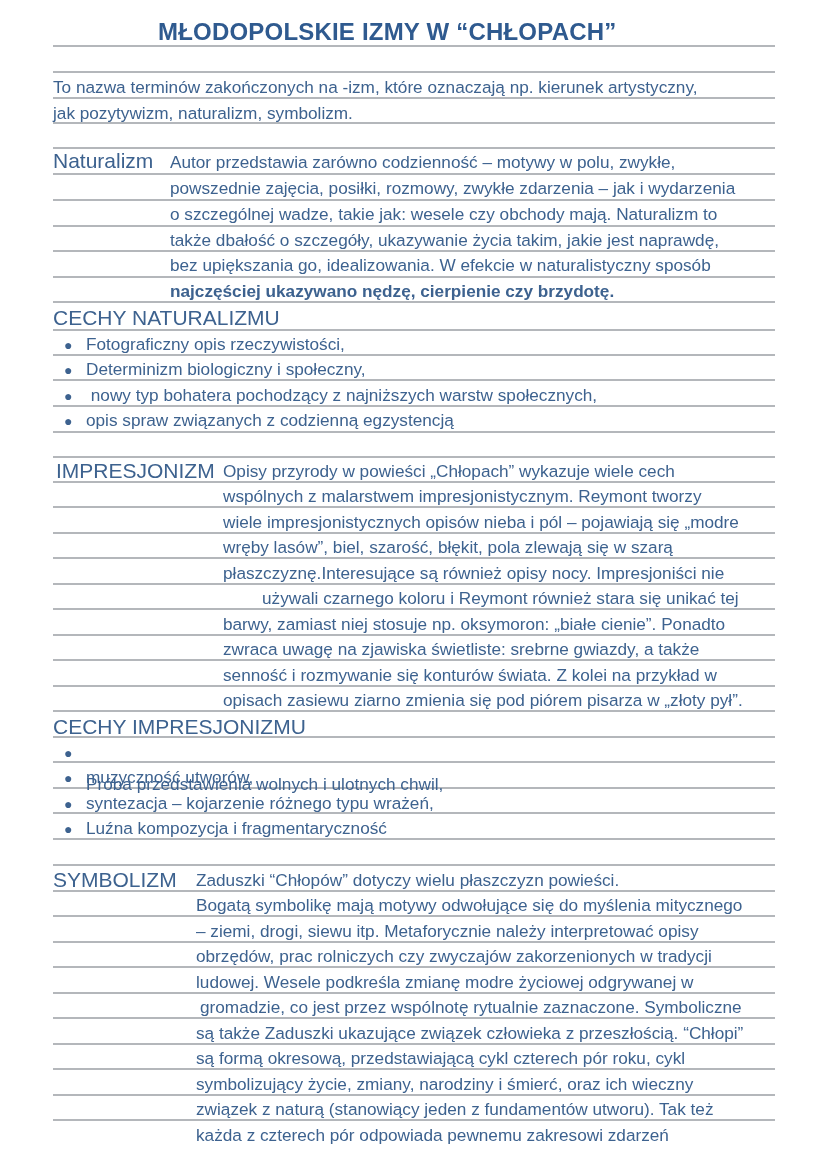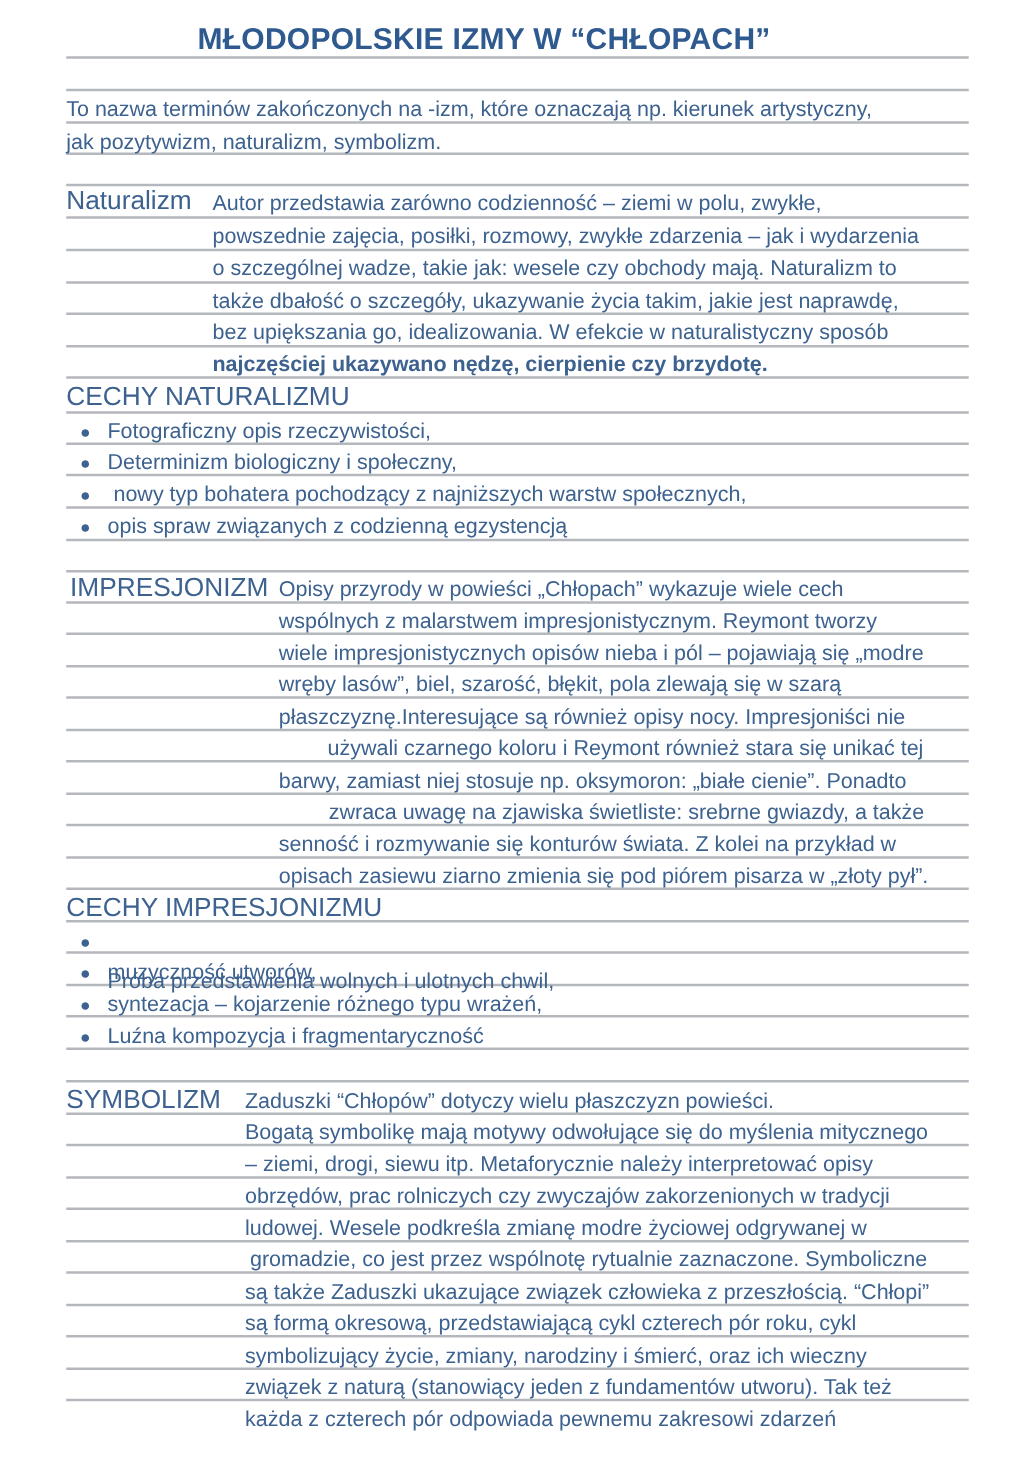--- a/index.html
+++ b/index.html
@@ -65,21 +65,21 @@
 
   <div class="title">MŁODOPOLSKIE IZMY W “CHŁOPACH”</div>
 
   <div>
     <div class="line" style="left:53px; top:76px;">To nazwa terminów zakończonych na -izm, które oznaczają np. kierunek artystyczny,</div>
     <div class="line" style="left:53px; top:102px;">jak pozytywizm, naturalizm, symbolizm.</div>
   </div>
 
   <div>
     <div class="label" style="left:53px; top:150px;">Naturalizm</div>
-    <div class="line" style="left:170px; top:151px;">Autor przedstawia zarówno codzienność – ziemi w polu, zwykłe,</div>
+    <div class="line" style="left:170px; top:151px;">Autor przedstawia zarówno codzienność – motywy w polu, zwykłe,</div>
     <div class="line" style="left:170px; top:177px;">powszednie zajęcia, posiłki, rozmowy, zwykłe zdarzenia – jak i wydarzenia</div>
     <div class="line" style="left:170px; top:203px;">o szczególnej wadze, takie jak: wesele czy obchody mają. Naturalizm to</div>
     <div class="line" style="left:170px; top:229px;">także dbałość o szczegóły, ukazywanie życia takim, jakie jest naprawdę,</div>
     <div class="line" style="left:170px; top:254px;">bez upiększania go, idealizowania. W efekcie w naturalistyczny sposób</div>
     <div class="line" style="left:170px; top:280px;font-weight:bold;">najczęściej ukazywano nędzę, cierpienie czy brzydotę.</div>
   </div>
 
   <div>
     <div class="label" style="left:53px; top:307px;">CECHY NATURALIZMU</div>
     <div>
@@ -96,21 +96,21 @@
 
   <div>
     <div class="label" style="left:56px; top:460px;">IMPRESJONIZM</div>
     <div class="line" style="left:223px; top:460px;">Opisy przyrody w powieści „Chłopach” wykazuje wiele cech</div>
     <div class="line" style="left:223px; top:485px;">wspólnych z malarstwem impresjonistycznym. Reymont tworzy</div>
     <div class="line" style="left:223px; top:511px;">wiele impresjonistycznych opisów nieba i pól – pojawiają się „modre</div>
     <div class="line" style="left:223px; top:536px;">wręby lasów”, biel, szarość, błękit, pola zlewają się w szarą</div>
     <div class="line" style="left:223px; top:562px;">płaszczyznę.Interesujące są również opisy nocy. Impresjoniści nie</div>
     <div class="line" style="left:223px; top:587px;margin-left:39px;">używali czarnego koloru i Reymont również stara się unikać tej</div>
     <div class="line" style="left:223px; top:613px;">barwy, zamiast niej stosuje np. oksymoron: „białe cienie”. Ponadto</div>
-    <div class="line" style="left:223px; top:638px;margin-left:40px;">zwraca uwagę na zjawiska świetliste: srebrne gwiazdy, a także</div>
+    <div class="line" style="left:223px; top:638px;">zwraca uwagę na zjawiska świetliste: srebrne gwiazdy, a także</div>
     <div class="line" style="left:223px; top:664px;">senność i rozmywanie się konturów świata. Z kolei na przykład w</div>
     <div class="line" style="left:223px; top:689px;">opisach zasiewu ziarno zmienia się pod piórem pisarza w „złoty pył”.</div>
   </div>
 
   <div>
     <div class="label" style="left:53px; top:716px;">CECHY IMPRESJONIZMU</div>
     <div>
       <div class="bullet" style="top:742px;">●</div>
       <div class="line" style="left:86px; top:741px;margin-top:32px;">Próba przedstawienia wolnych i ulotnych chwil,</div>
       <div class="bullet" style="top:767px;">●</div>

